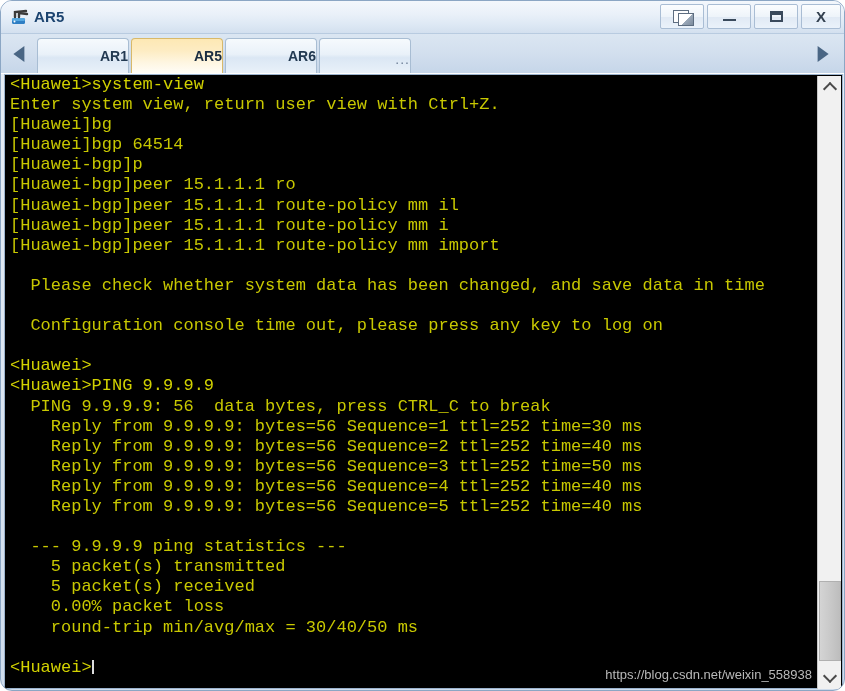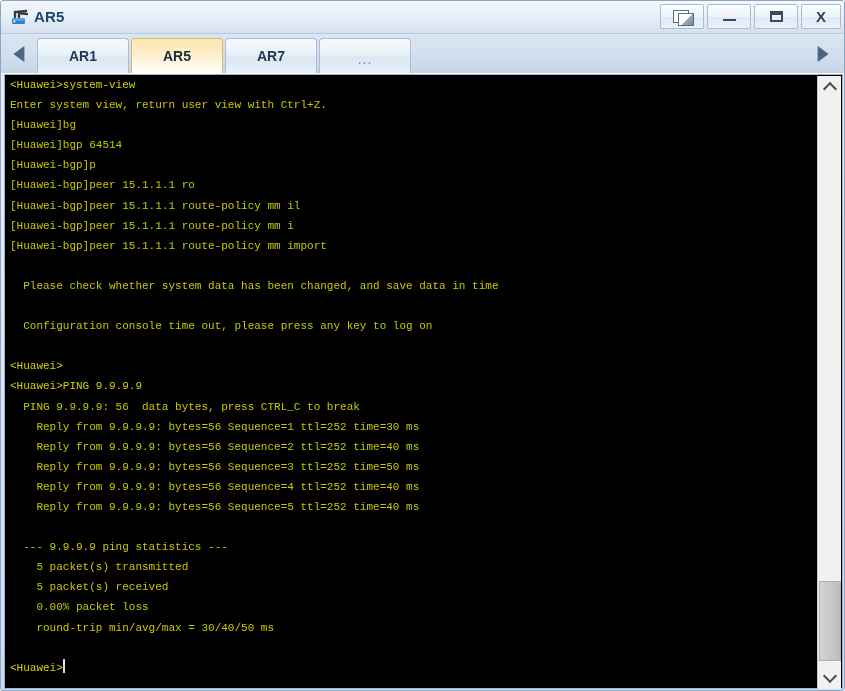--- a/index.html
+++ b/index.html
@@ -16,21 +16,21 @@
   }
 
   
   #window {
     position: relative;
     width: 845px;
     height: 691px;
     box-sizing: border-box;
     background: linear-gradient(to bottom, #e8eef6 0%, #dfe8f3 45%, #cfdcec 100%);
     border: 1px solid #8ba6c4;
-    border-radius: 3px;
+    border-radius: 12px;
     overflow: hidden;
   }
 
   
   #titlebar {
     position: absolute;
     left: 0; top: 0;
     width: 845px;
     height: 33px;
     box-sizing: border-box;
@@ -148,21 +148,21 @@
     left: 36px; top: 4px;
     display: flex;
     gap: 2px;
   }
   .tab {
     width: 92px;
     height: 35px;
     box-sizing: border-box;
     display: flex;
     align-items: center;
-    justify-content: center;
+    justify-content: flex-end;
     font-size: 14px;
     font-weight: bold;
     color: #233a52;
     background: linear-gradient(to bottom, #f6fafd 0%, #e9f1f9 45%, #dbe7f4 55%, #e9f1f9 100%);
     border: 1px solid #a8bdd3;
     border-bottom: none;
     border-radius: 4px 4px 0 0;
     cursor: default;
     user-select: none;
   }
@@ -190,21 +190,21 @@
     border: 1px solid #9bb3cd;
   }
   #terminal {
     position: absolute;
     left: 5px; top: 0;
     width: 805px;
     height: 613px;
     background: #000000;
     overflow: hidden;
     font-family: "Liberation Mono", "DejaVu Sans Mono", monospace;
-    font-size: 11px;
+    font-size: 17px;
     line-height: 20.1px;
     color: #c8c800;
     white-space: pre;
   }
   #terminal .line {
     height: 20.1px;
     white-space: pre;
   }
   #terminal .line.prompt {
     color: #d2d200;
@@ -319,36 +319,37 @@
     </div>
 
     <div id="tabs">
       <div class="tab">
           <span>AR1</span>
         </div>
       <div class="tab active">
           <span>AR5</span>
         </div>
       <div class="tab">
-          <span>AR7</span>
+          <span>AR6</span>
         </div>
       <div class="tab more">
           <span>...</span>
         </div>
     </div>
 
     <div class="tab-arrow" id="tab-arrow-right">
       <span class="tri tri-right"></span>
     </div>
   </div>
 
   <div id="terminal-frame">
 
     <div id="terminal"><div class="line prompt">&lt;Huawei&gt;system-view</div><div class="line">Enter system view, return user view with Ctrl+Z.</div><div class="line">[Huawei]bg</div><div class="line">[Huawei]bgp 64514</div><div class="line">[Huawei-bgp]p</div><div class="line">[Huawei-bgp]peer 15.1.1.1 ro</div><div class="line">[Huawei-bgp]peer 15.1.1.1 route-policy mm il</div><div class="line">[Huawei-bgp]peer 15.1.1.1 route-policy mm i</div><div class="line">[Huawei-bgp]peer 15.1.1.1 route-policy mm import</div><div class="line blank"> </div><div class="line">  Please check whether system data has been changed, and save data in time</div><div class="line blank"> </div><div class="line">  Configuration console time out, please press any key to log on</div><div class="line blank"> </div><div class="line prompt">&lt;Huawei&gt;</div><div class="line prompt">&lt;Huawei&gt;PING 9.9.9.9</div><div class="line">  PING 9.9.9.9: 56  data bytes, press CTRL_C to break</div><div class="line">    Reply from 9.9.9.9: bytes=56 Sequence=1 ttl=252 time=30 ms</div><div class="line">    Reply from 9.9.9.9: bytes=56 Sequence=2 ttl=252 time=40 ms</div><div class="line">    Reply from 9.9.9.9: bytes=56 Sequence=3 ttl=252 time=50 ms</div><div class="line">    Reply from 9.9.9.9: bytes=56 Sequence=4 ttl=252 time=40 ms</div><div class="line">    Reply from 9.9.9.9: bytes=56 Sequence=5 ttl=252 time=40 ms</div><div class="line blank"> </div><div class="line">  --- 9.9.9.9 ping statistics ---</div><div class="line">    5 packet(s) transmitted</div><div class="line">    5 packet(s) received</div><div class="line">    0.00% packet loss</div><div class="line">    round-trip min/avg/max = 30/40/50 ms</div><div class="line blank"> </div><div class="line prompt">&lt;Huawei&gt;<span class="caret"></span></div></div>
 
+    <div id="watermark">https://blog.csdn.net/weixin_558938</div>
 
     <div id="scrollbar">
       <div class="sb-arrow" id="sb-up">
         <span class="chev chev-up"></span>
       </div>
       <div id="sb-thumb"></div>
       <div class="sb-arrow" id="sb-down">
         <span class="chev chev-down"></span>
       </div>
     </div>

